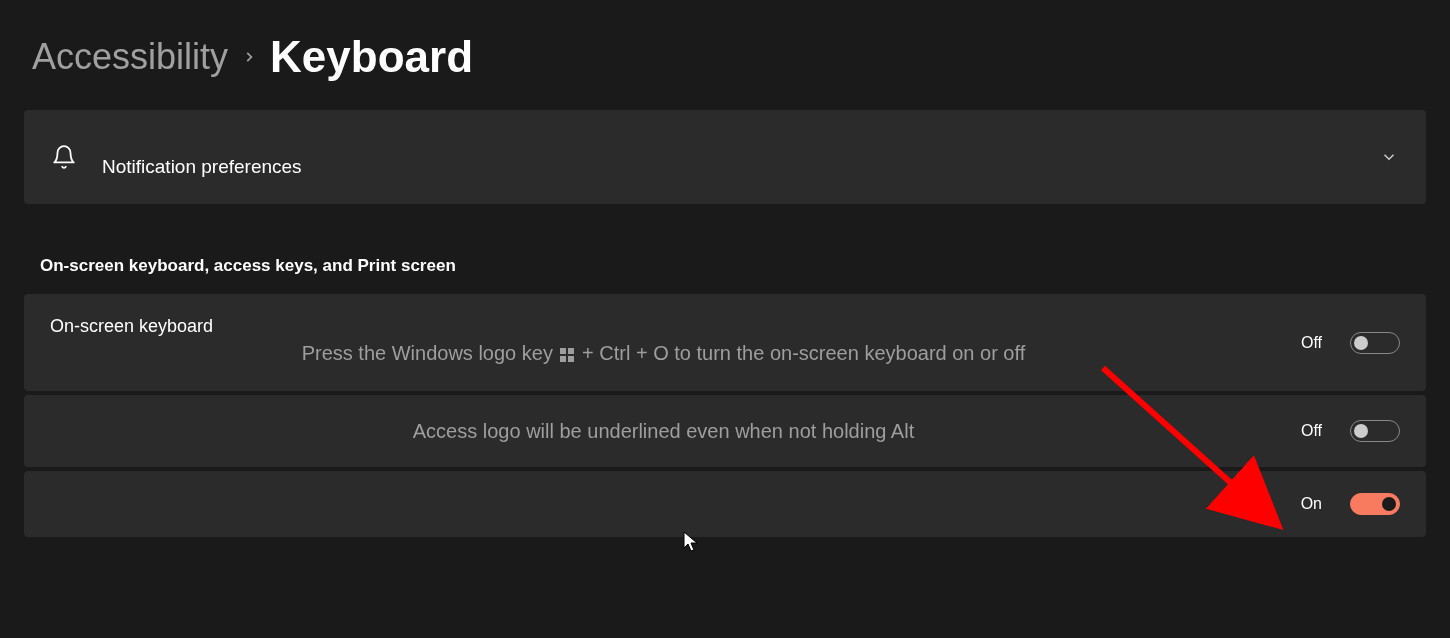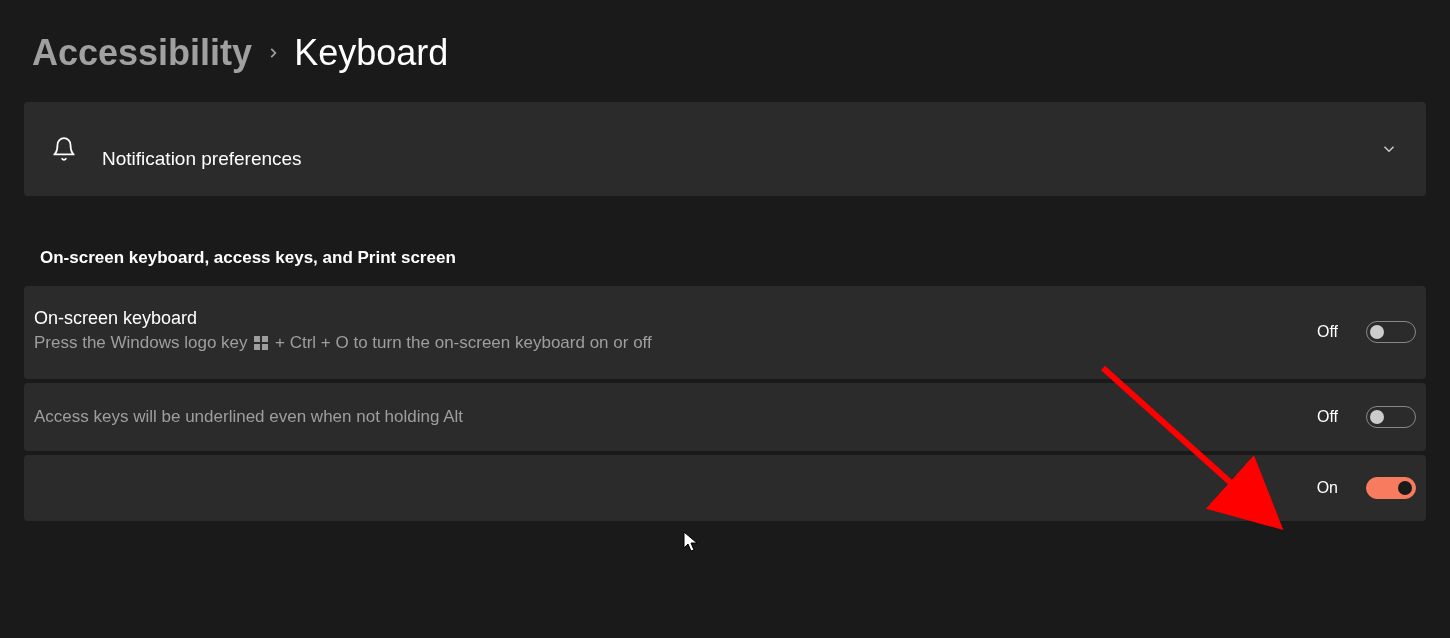--- a/index.html
+++ b/index.html
@@ -13,54 +13,54 @@
     }
     .container { padding: 32px 0 0 0; }
     .breadcrumb {
       display: flex;
       align-items: center;
       gap: 14px;
       padding: 0 32px 28px 32px;
     }
     .crumb-parent {
       font-size: 36px;
-      font-weight: 700;
+      font-weight: 400;
       color: #a0a0a0;
     }
     .crumb-sep {
       font-size: 22px;
       color: #a0a0a0;
     }
     .crumb-current {
-      font-size: 36px;
-      font-weight: 400;
+      font-size: 44px;
+      font-weight: 700;
       color: #ffffff;
     }
     .panel-list { padding: 0 24px; }
     .panel {
       background: #2b2b2b;
       border-radius: 4px;
       margin-bottom: 4px;
-      padding: 22px 10px;
+      padding: 22px 26px;
       display: flex;
       align-items: center;
       gap: 24px;
     }
     .panel.tall { padding: 26px; }
     .panel .icon-slot {
       width: 28px;
       display: flex;
       align-items: center;
       justify-content: center;
       flex-shrink: 0;
     }
     .panel .text-col { flex: 1; display: flex; flex-direction: column; gap: 2px; }
     .panel .title { font-size: 18px; color: #ffffff; }
     .panel .title-lg { font-size: 19px; color: #ffffff; margin-top: 20px; }
-    .panel .desc { font-size: 17px; color: #9e9e9e; line-height: 1.4; }
+    .panel .desc { font-size: 20px; color: #9e9e9e; line-height: 1.4; text-align: center; }
     .right-slot { display: flex; align-items: center; gap: 28px; }
     .state-label { font-size: 16px; color: #ffffff; }
     .toggle {
       width: 50px;
       height: 22px;
       border-radius: 11px;
       position: relative;
       cursor: pointer;
     }
     .toggle.off {
@@ -172,21 +172,21 @@
         </div>
       </div>
       <div class="right-slot">
         <span class="state-label">Off</span>
         <div class="toggle off"></div>
       </div>
     </div>
 
     <div class="panel">
       <div class="text-col">
-        <div class="desc">Access keys will be underlined even when not holding Alt</div>
+        <div class="desc">Access logo will be underlined even when not holding Alt</div>
       </div>
       <div class="right-slot">
         <span class="state-label">Off</span>
         <div class="toggle off"></div>
       </div>
     </div>
 
     <div class="panel">
       <div class="text-col">
       </div>

